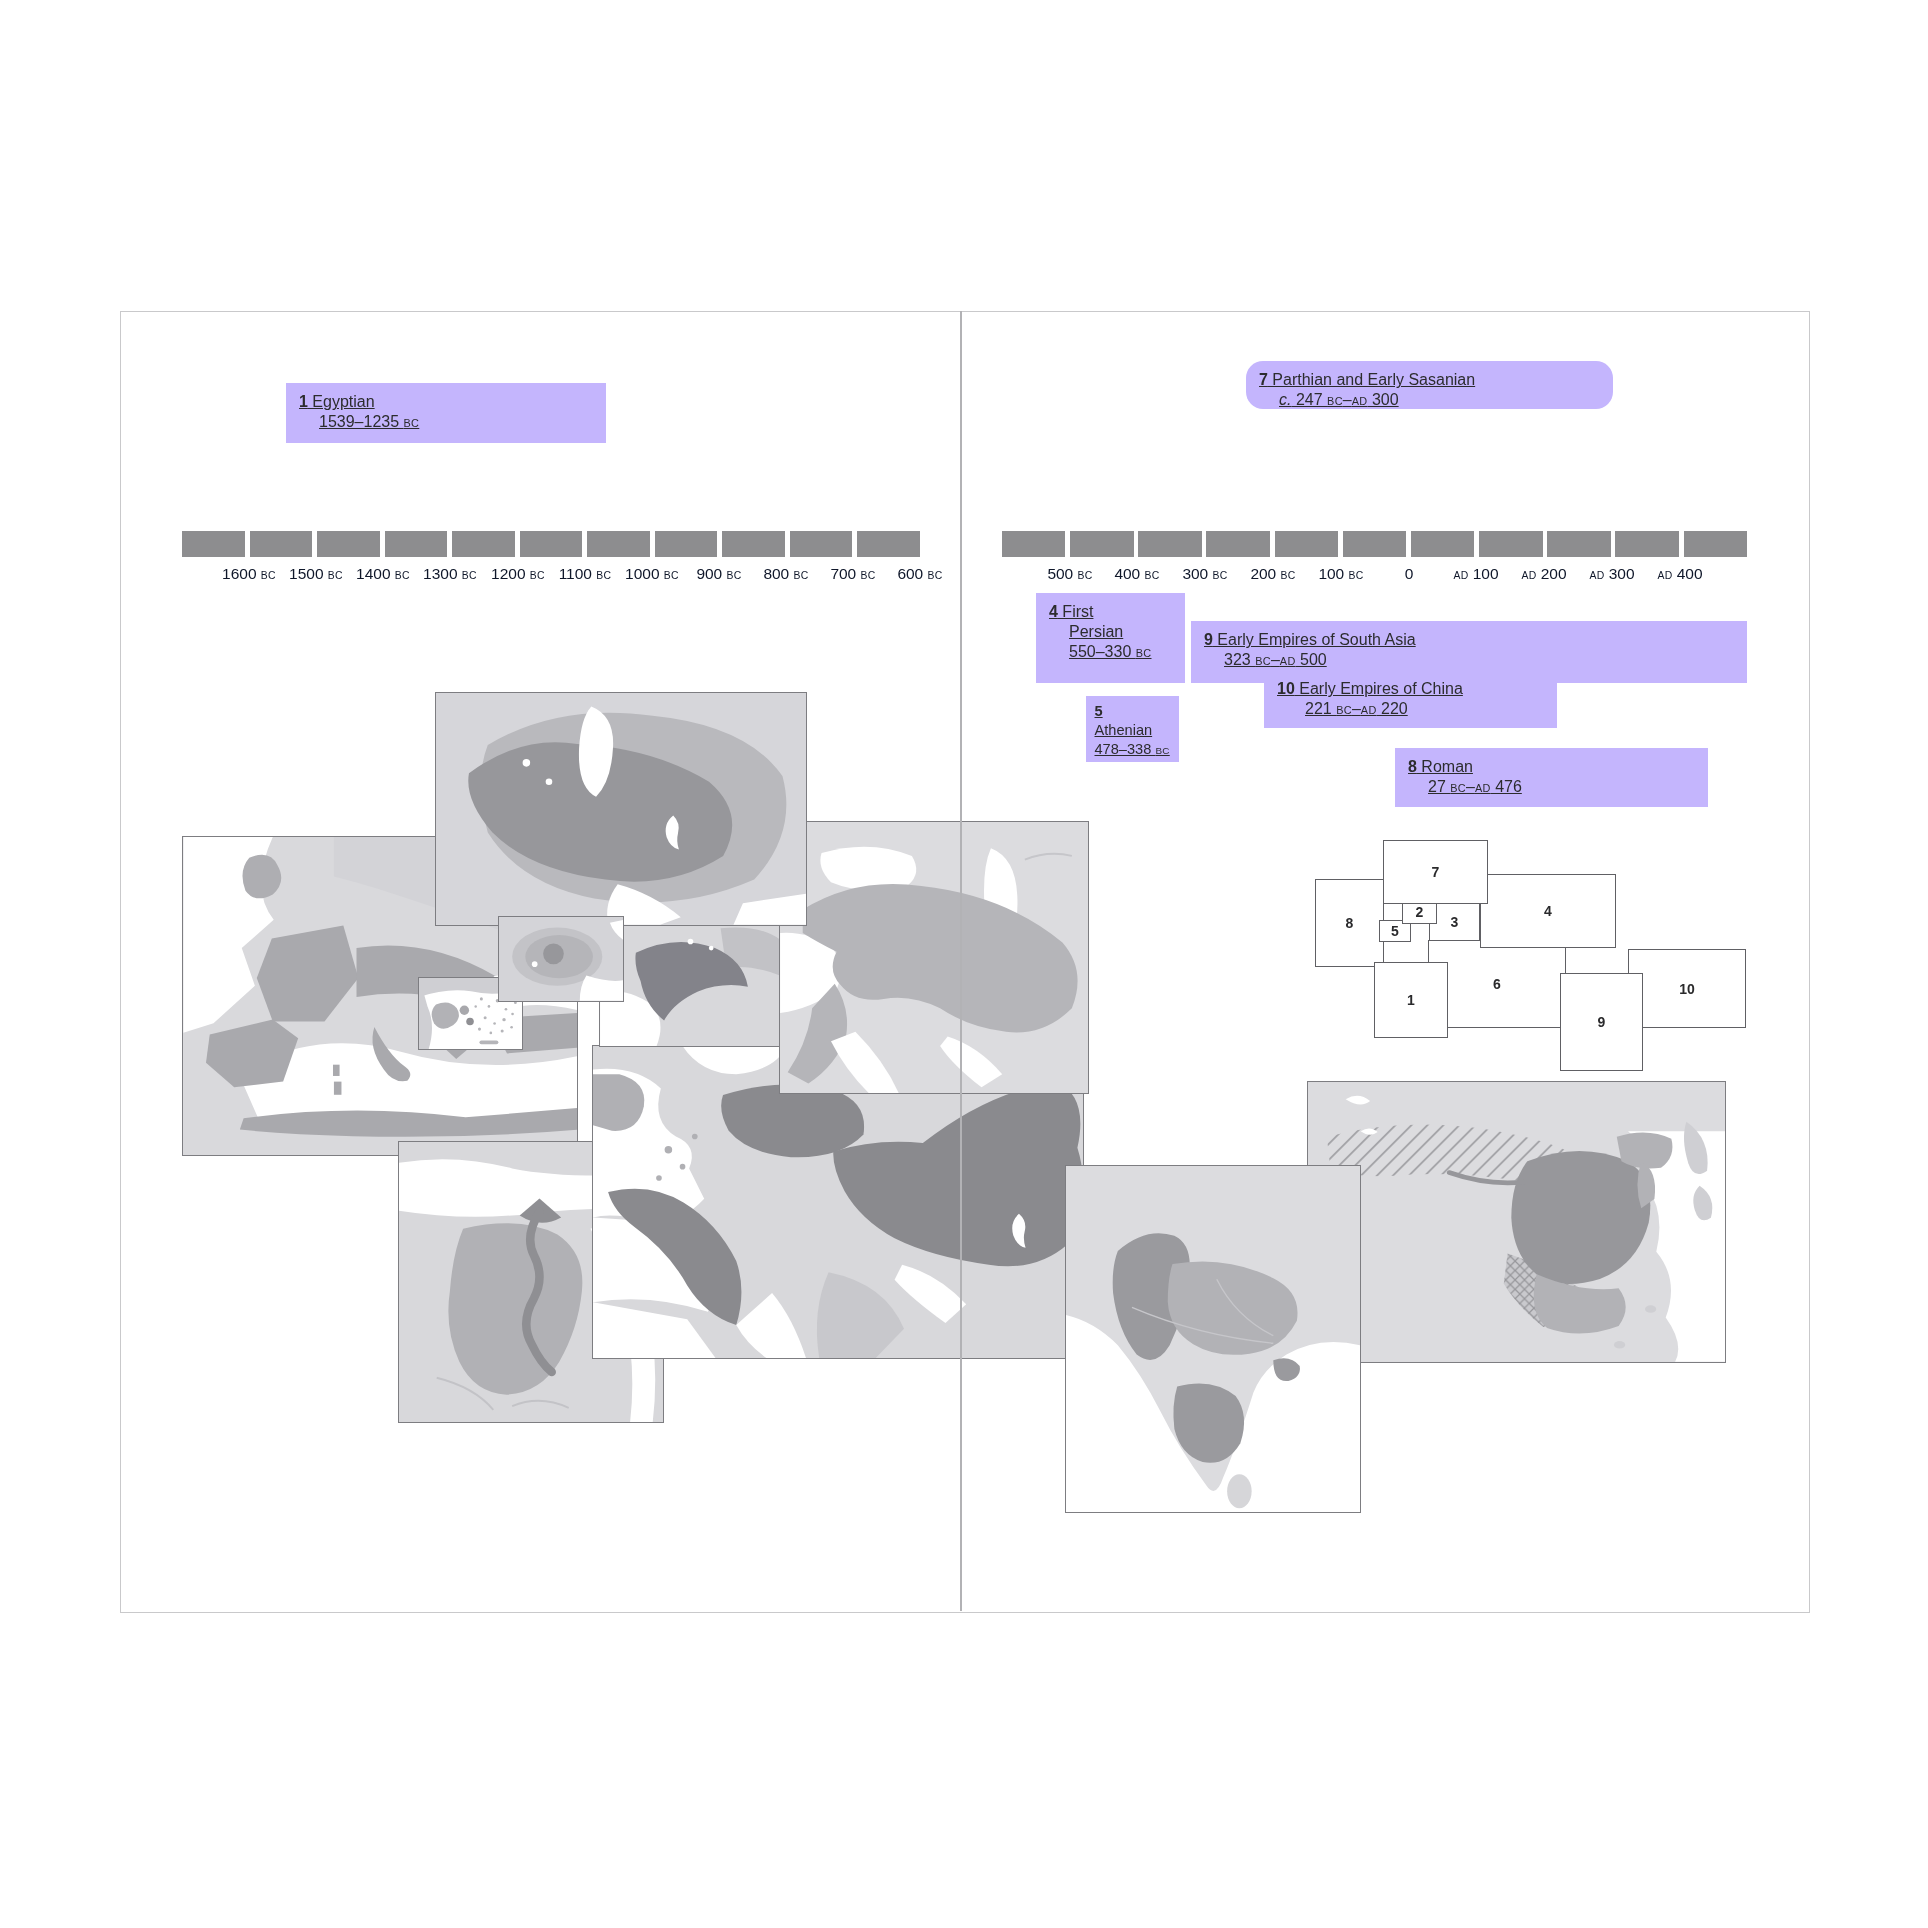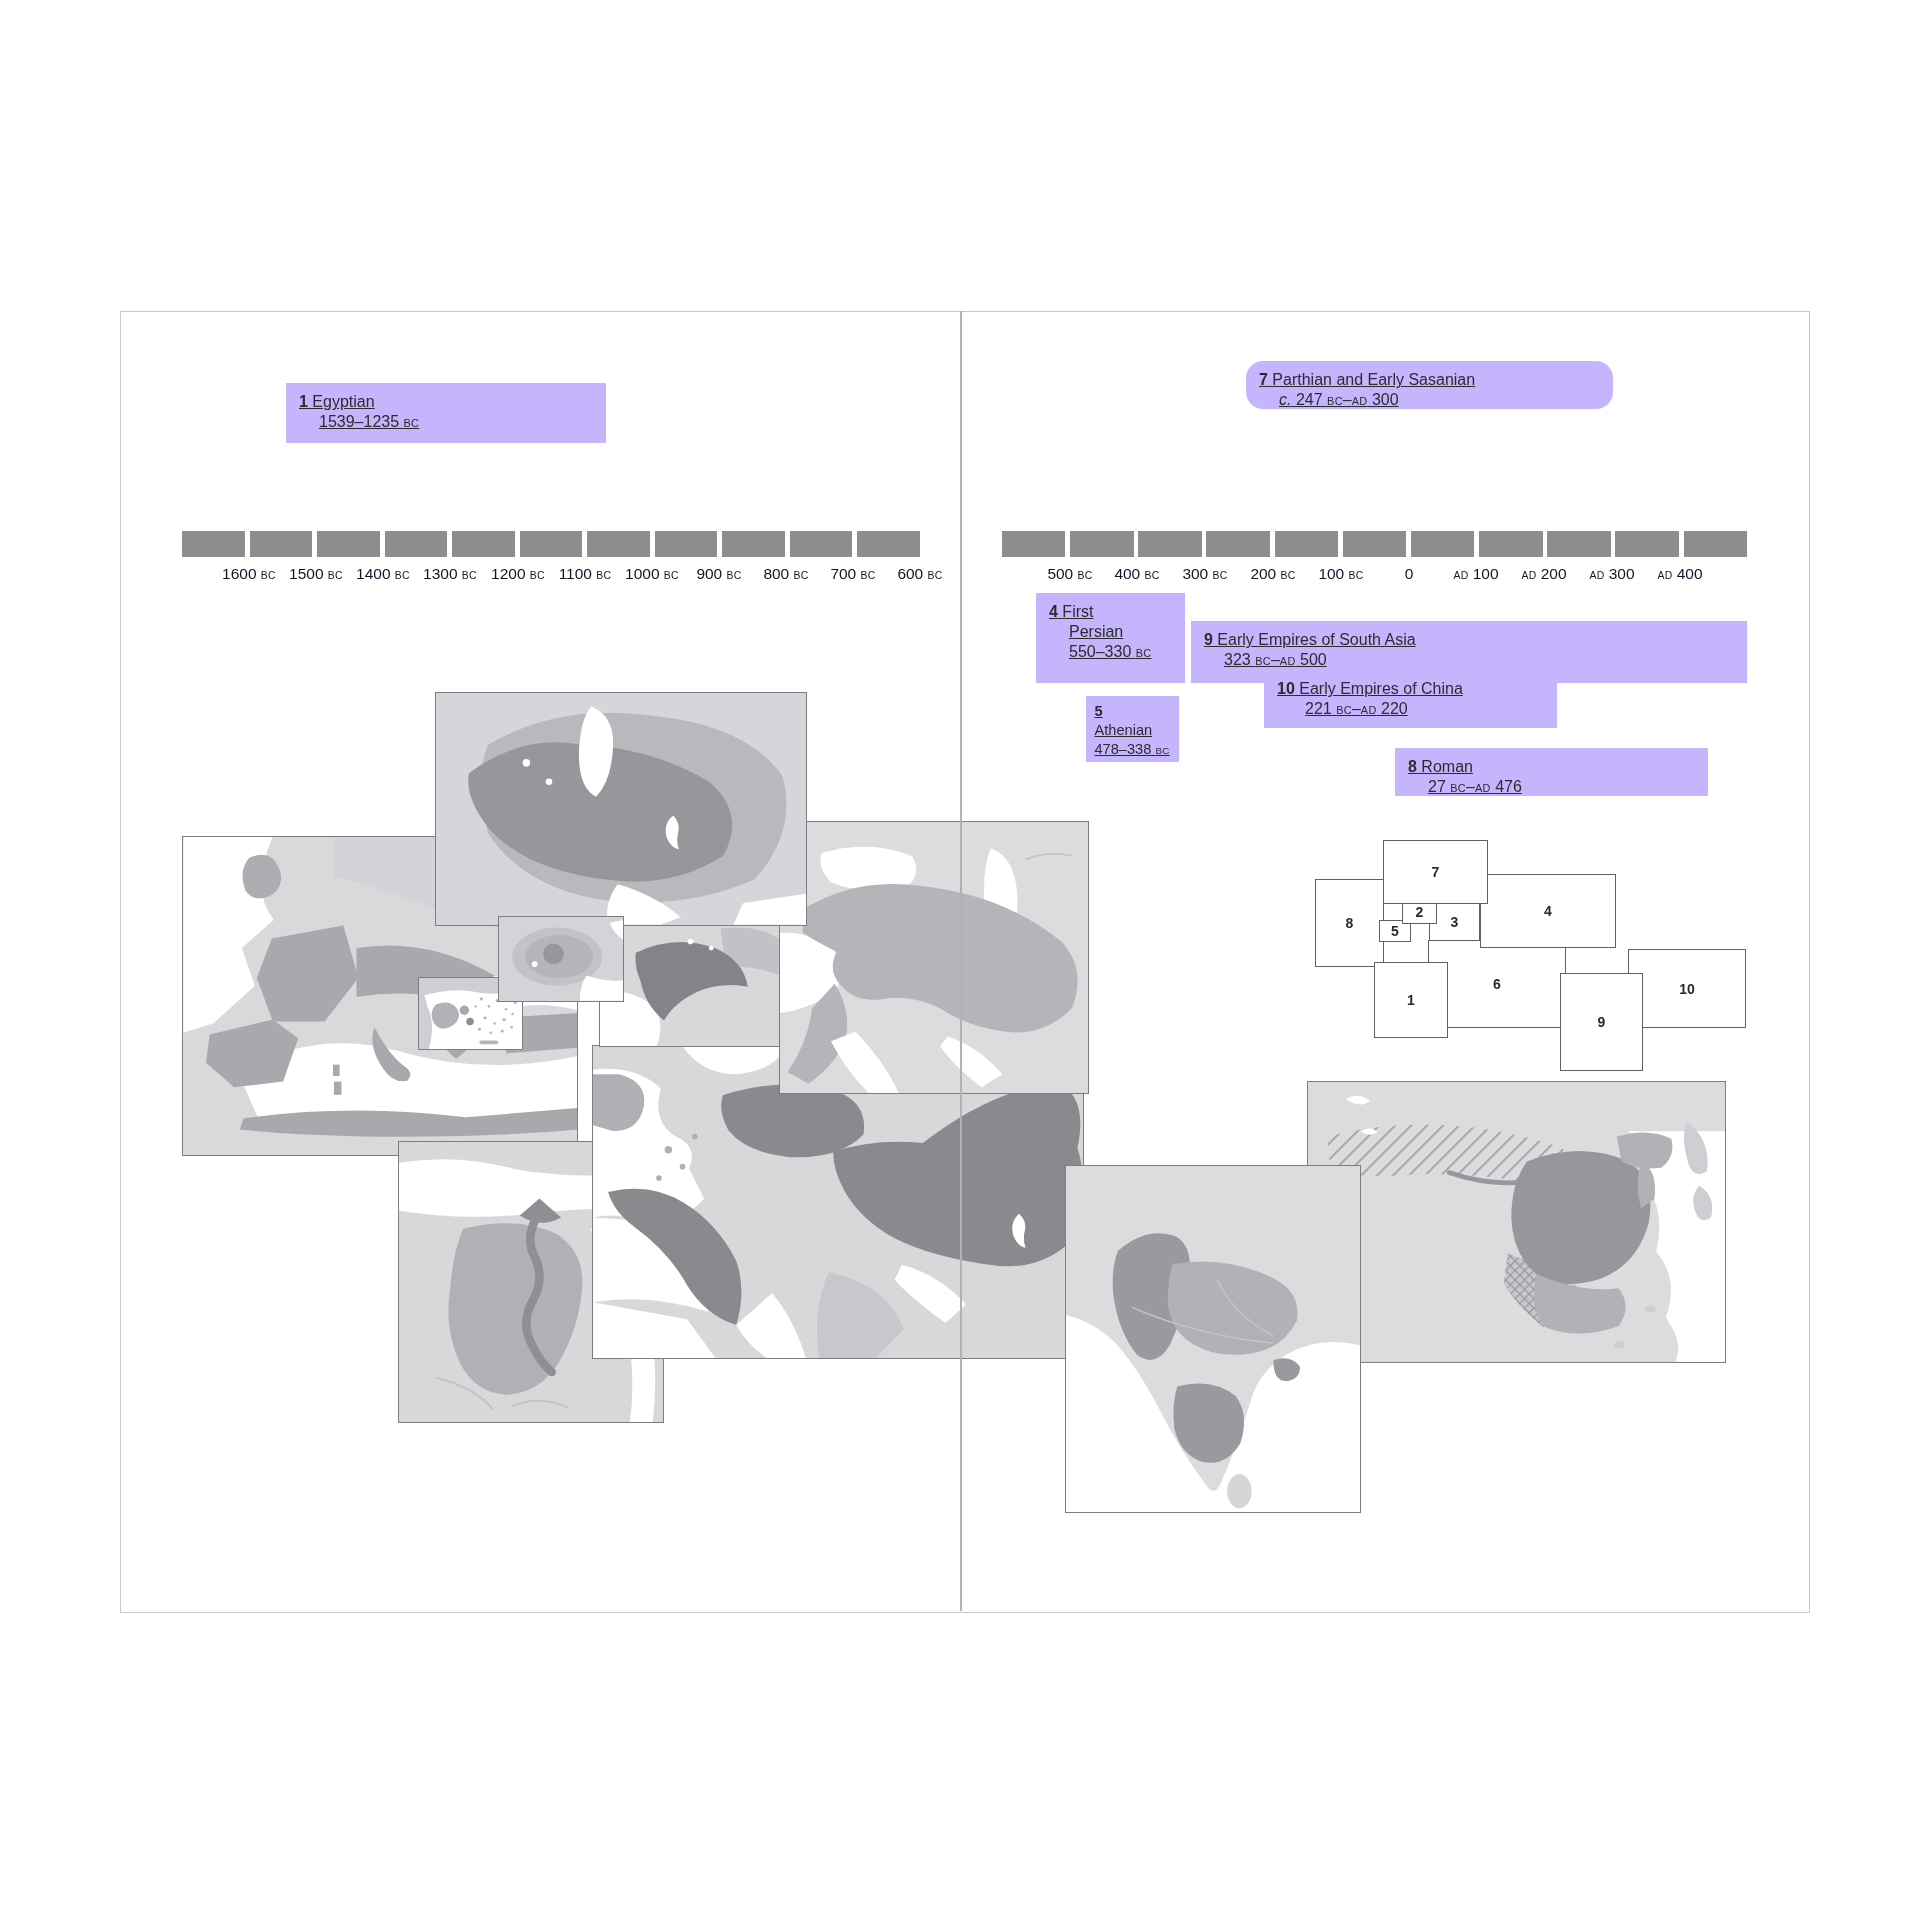--- a/index.html
+++ b/index.html
@@ -23,21 +23,21 @@
 
   #b1{left:286px;top:383px;width:320px;height:60px;}
   #b2{left:216px;top:453px;width:302px;height:68px;}
   #b3{left:730px;top:414px;width:311px;height:102px;}
   #b7{left:1246px;top:361px;width:367px;height:48px;border-radius:17px;}
   #b6{left:1181px;top:455px;width:185px;height:83px;}
   #b4{left:1036px;top:593px;width:149px;height:90px;}
   #b9{left:1191px;top:593px;width:556px;height:62px;margin-top:28px;}
   #b10{left:1264px;top:670px;width:293px;height:58px;}
   #b5{left:1086px;top:696px;width:93px;height:66px;}
-  #b8{left:1395px;top:748px;width:313px;height:48px;}
+  #b8{left:1395px;top:748px;width:313px;height:59px;}
 
   
   .bar{display:flex;gap:4.7px;height:26px;z-index:10;}
   .bar .segm{flex:1;background:#8d8d8f;}
   #bar-left{left:182px;top:531px;width:738px;}
   #bar-right{left:1002px;top:531px;width:745px;}
   .tick{top:565px;transform:translateX(-50%);white-space:nowrap;
         font-size:15.5px;color:#0f172a;z-index:10;}
   .tick .seg-era{font-size:10.4px;}
 

